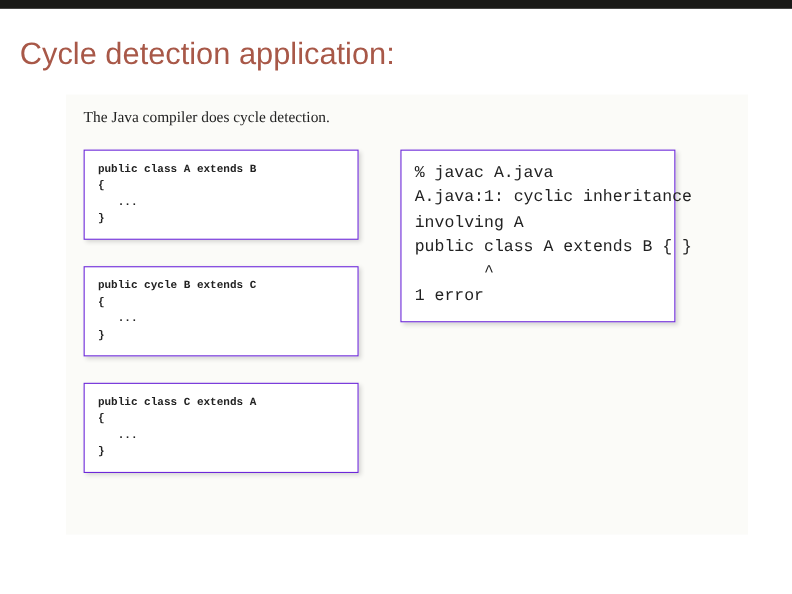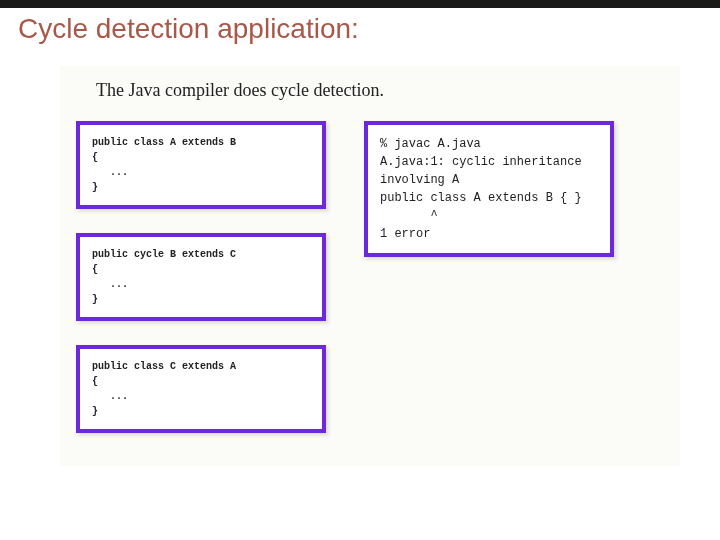--- a/index.html
+++ b/index.html
@@ -7,71 +7,70 @@
   body {
     background: #ffffff;
     font-family: Arial, Helvetica, sans-serif;
   }
   .title-bar {
     height: 8px;
     background: #1a1a18;
     width: 100%;
   }
   .title-block {
-    padding: 4px 18px 10px 18px;
+    padding: 24px 18px 10px 18px;
   }
   .title-text {
     font-size: 28px;
     line-height: 1.2;
     color: #a85848;
     font-weight: 400;
   }
   .content-area {
     margin: 10px 40px 0 60px;
     background: #fbfbf8;
     padding: 14px 16px 20px 16px;
     height: 400px;
     position: relative;
   }
   .lead {
     font-family: "Comic Sans MS", "Chalkboard", cursive;
-    font-size: 18px;
+    font-size: 14px;
     color: #222;
     margin-bottom: 20px;
-    margin-left: 20px;
   }
   .cols {
     display: flex;
     gap: 38px;
     align-items: flex-start;
   }
   .left-col {
     width: 250px;
     display: flex;
     flex-direction: column;
     gap: 24px;
   }
   .right-col {
     width: 250px;
   }
   .code-box {
     background: #ffffff;
-    border: 4px solid #6d28d9;
+    border: 1px solid #6d28d9;
     box-shadow: 2px 2px 4px rgba(0,0,0,0.15);
     padding: 10px 12px;
     font-family: "Courier New", Courier, monospace;
     font-weight: bold;
     font-size: 10px;
     line-height: 1.5;
     color: #222;
     white-space: pre;
   }
   .right-col .code-box {
     font-weight: normal;
-    font-size: 12px;
+    font-size: 15px;
   }
 </style>
 </head>
 <body>
 
 <div class="title-bar"></div>
 
 <div class="title-block">
   <div class="title-text">Cycle detection application:</div>
 </div>

